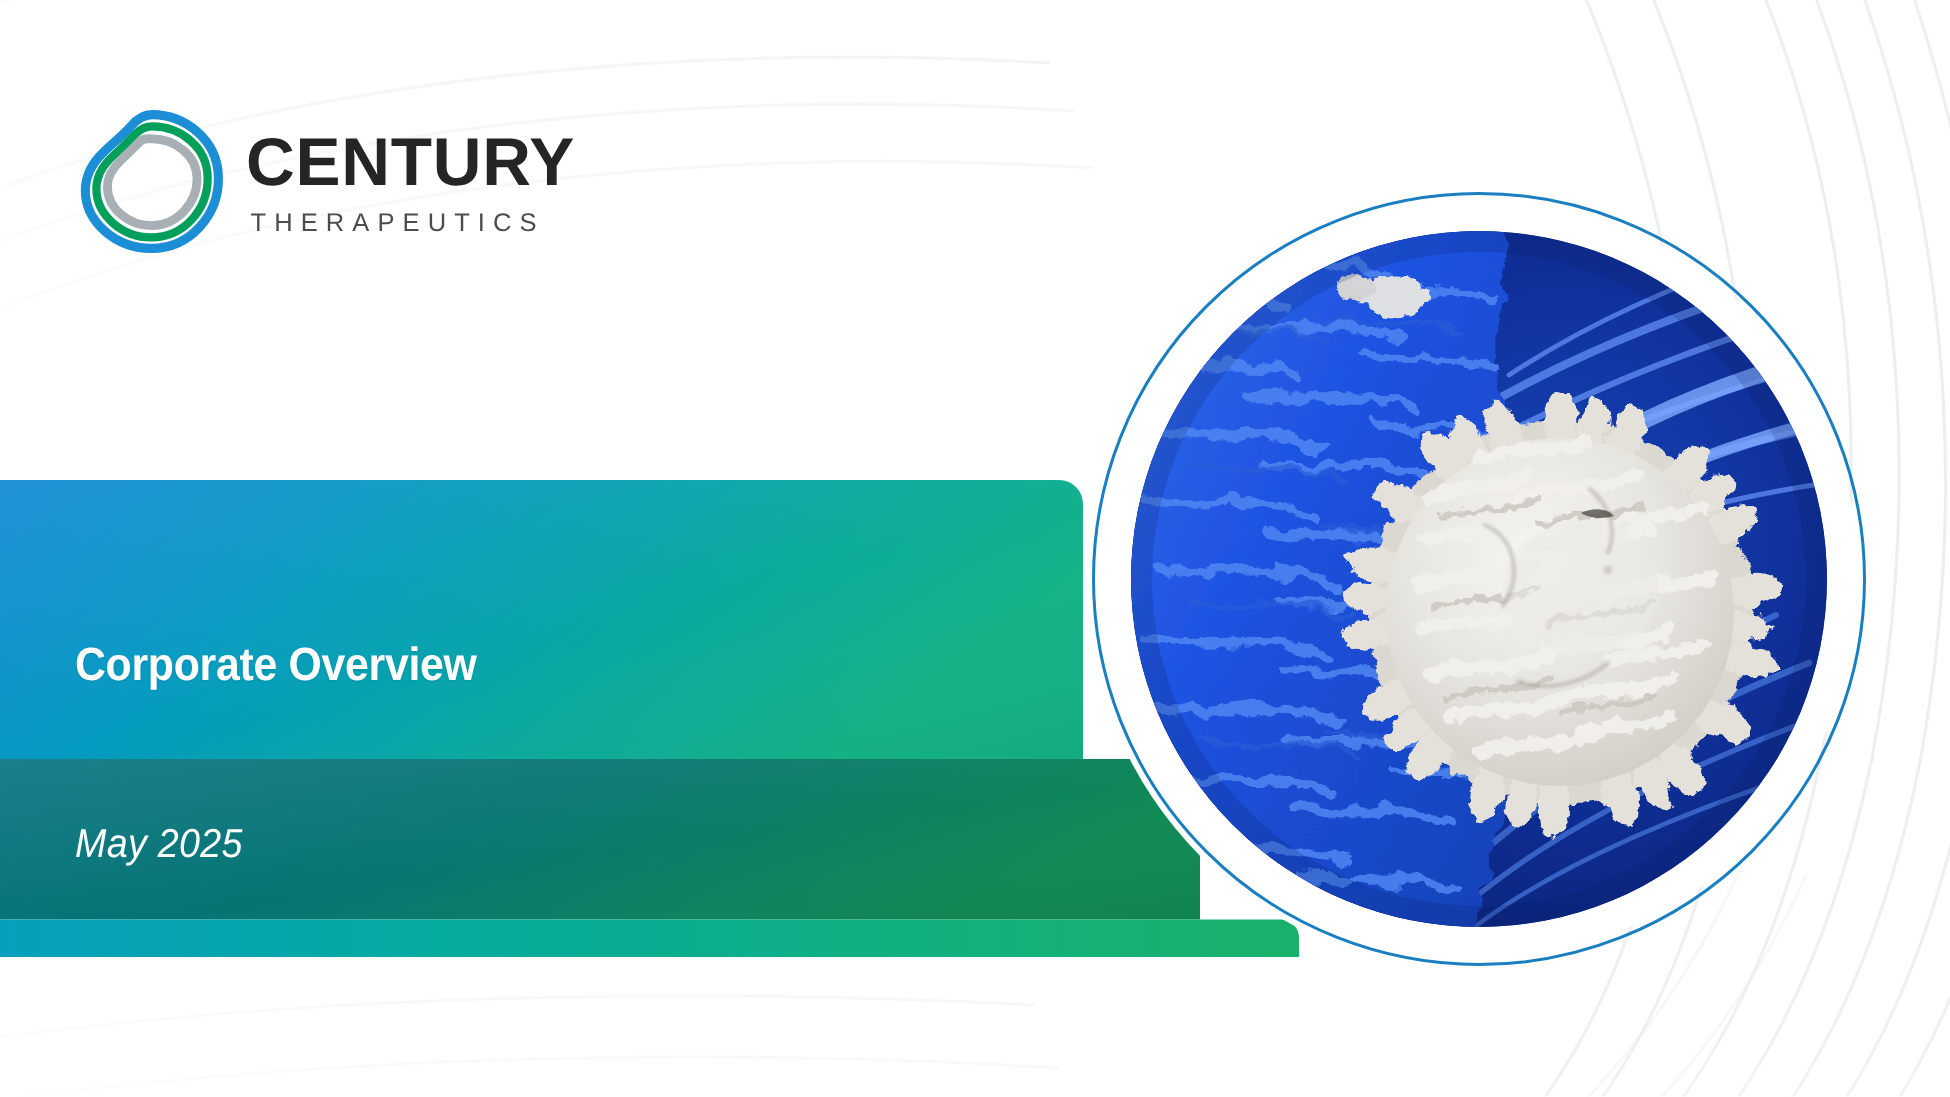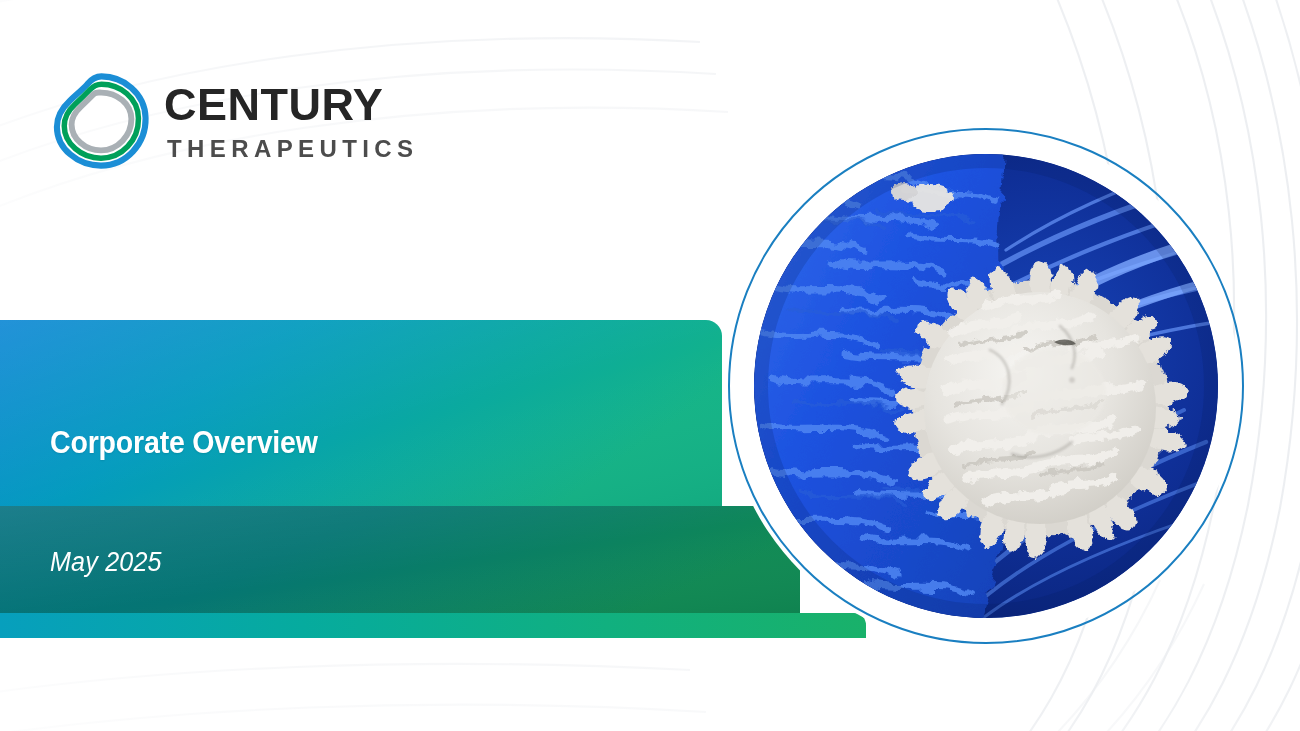--- a/index.html
+++ b/index.html
@@ -52,22 +52,22 @@
     font-family: "Liberation Sans", sans-serif;
     font-weight: bold;
     font-size: 45px;
     line-height: 1;
     letter-spacing: 0.5px;
     color: #252525;
     white-space: nowrap;
   }
   .logo-sub {
     font-family: "Liberation Sans", sans-serif;
-    font-weight: bold;
-    font-size: 24px;
+    font-weight: normal;
+    font-size: 17px;
     line-height: 1;
     letter-spacing: 5.4px;
     color: #4c4c4c;
     margin-top: 10px;
     margin-left: 3px;
     white-space: nowrap;
   }
 
   
   .bands {

